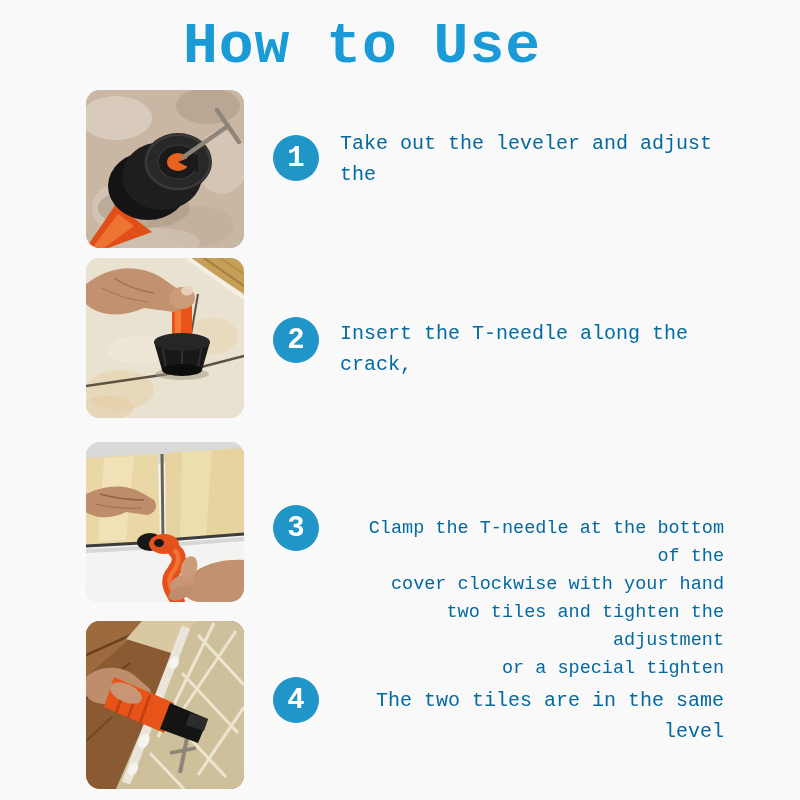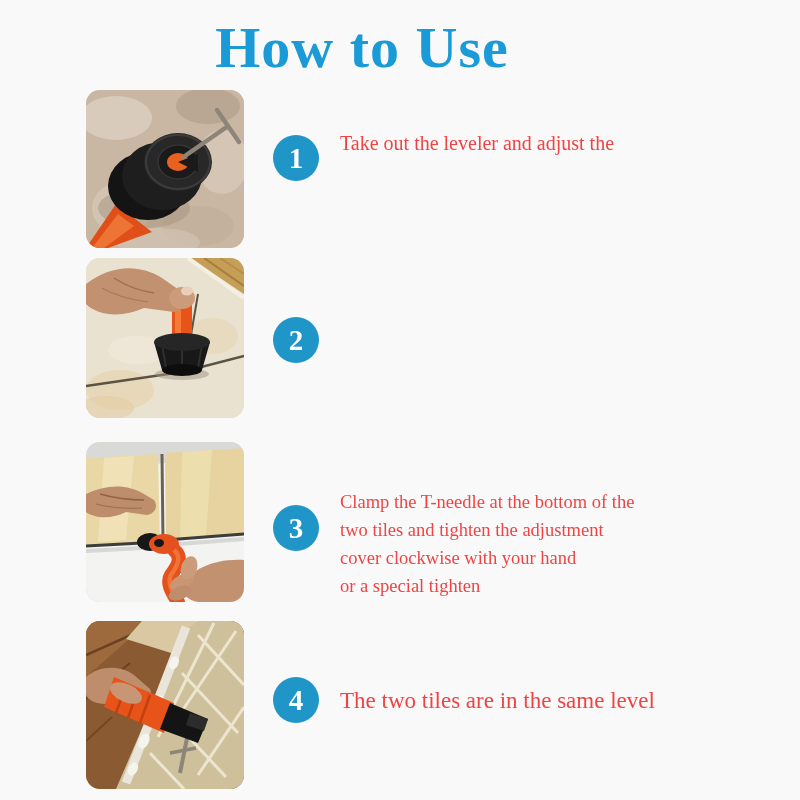--- a/index.html
+++ b/index.html
@@ -1,18 +1,18 @@
 <!DOCTYPE html>
 <html><head>
 <meta charset="utf-8">
 <style>
   html,body{margin:0;padding:0;background:#f9f9f9;}
   .page{
     position:relative;width:724px;height:800px;background:#f9f9f9;overflow:hidden;
-    font-family:Liberation Serif, serif;
+    font-family:Liberation Mono, monospace;
   }
   .title{
     position:absolute;top:14px;left:0;width:100%;margin:0;text-align:center;
     font-size:58px;font-weight:bold;color:#1a9ad6;letter-spacing:1px;
   }
   .photo{
     position:absolute;left:86px;width:158px;border-radius:14px;overflow:hidden;
     background:#d8cbbb;
   }
   .photo svg{display:block;width:100%;height:100%;}
@@ -20,26 +20,26 @@
   .p2{top:258px;height:160px;}
   .p3{top:442px;height:160px;}
   .p4{top:621px;height:168px;}
   .badge{
     position:absolute;left:273px;width:46px;height:46px;border-radius:50%;
     background:#2095c8;color:#ffffff;display:flex;align-items:center;justify-content:center;
     font-size:29px;font-weight:bold;
   }
   .b1{top:135px;} .b2{top:317px;} .b3{top:505px;} .b4{top:677px;}
   .text{
-    position:absolute;left:340px;color:#ef4444;
+    position:absolute;left:340px;color:#0369a1;
   }
   .t1{top:128px;font-size:20px;line-height:31px;}
   .t2{top:318px;font-size:20px;line-height:31px;}
-  .t3{top:488px;font-size:18.5px;line-height:28px;}
-  .t4{top:685px;font-size:23px;line-height:31px;}
+  .t3{top:515px;font-size:18.5px;line-height:28px;text-align:right;}
+  .t4{top:685px;font-size:20px;line-height:31px;text-align:right;}
 </style>
 </head>
 <body>
 
 <div class="page">
 
   <h1 class="title">How to Use</h1>
 
   <div class="photo p1">
     <svg viewBox="0 0 158 158" xmlns="http://www.w3.org/2000/svg">
@@ -98,20 +98,21 @@
       <path d="M28,20 C40,28 54,33 68,35" stroke="#9c6f50" stroke-width="1.5" fill="none"></path>
       <path d="M16,30 C30,38 46,42 62,44" stroke="#9c6f50" stroke-width="1.2" fill="none" opacity="0.7"></path>
       <ellipse cx="96" cy="40" rx="13" ry="11" fill="#cb9b7a"></ellipse>
       <ellipse cx="101" cy="33" rx="6" ry="4.5" fill="#e9cfb9"></ellipse>
     </svg>
   </div>
   <div class="badge b2">
     <span>2</span>
   </div>
   <div class="text t2">
+    <div>Insert the T-needle along the crack,</div>
   </div>
 
   <div class="photo p3">
     <svg viewBox="0 0 158 160" xmlns="http://www.w3.org/2000/svg">
       <rect width="158" height="160" fill="#f3f3f2"></rect>
       <polygon points="0,0 158,0 158,12 0,30" fill="#d9d9d7"></polygon>
       <polygon points="0,16 72,12 74,100 0,104" fill="#e9d8a6"></polygon>
       <polygon points="79,11 158,6 158,92 80,98" fill="#e6d3a0"></polygon>
       <polygon points="18,16 48,14 40,98 12,100" fill="#f2e6bf" opacity="0.7"></polygon>
       <polygon points="96,10 126,8 120,94 94,96" fill="#f0e2b4" opacity="0.7"></polygon>
@@ -130,22 +131,22 @@
       <ellipse cx="96" cy="140" rx="13" ry="7" fill="#c89674" transform="rotate(-28 96 140)"></ellipse>
       <ellipse cx="94" cy="151" rx="12" ry="6.5" fill="#bd8d6c" transform="rotate(-22 94 151)"></ellipse>
       <ellipse cx="103" cy="126" rx="8" ry="12" fill="#cb9b7a" transform="rotate(18 103 126)"></ellipse>
     </svg>
   </div>
   <div class="badge b3">
     <span>3</span>
   </div>
   <div class="text t3">
     <div>Clamp the T-needle at the bottom of the</div>
+    <div>cover clockwise with your hand</div>
     <div>two tiles and tighten the adjustment</div>
-    <div>cover clockwise with your hand</div>
     <div>or a special tighten</div>
   </div>
 
   <div class="photo p4">
     <svg viewBox="0 0 158 168" xmlns="http://www.w3.org/2000/svg">
       <rect width="158" height="168" fill="#8a5a33"></rect>
       <polygon points="0,0 64,0 0,56" fill="#9c6a3c"></polygon>
       <line x1="0" y1="34" x2="76" y2="0" stroke="#6b4120" stroke-width="2.5"></line>
       <line x1="0" y1="78" x2="44" y2="42" stroke="#6b4120" stroke-width="2"></line>
       <line x1="0" y1="120" x2="26" y2="96" stroke="#74481f" stroke-width="2"></line>

